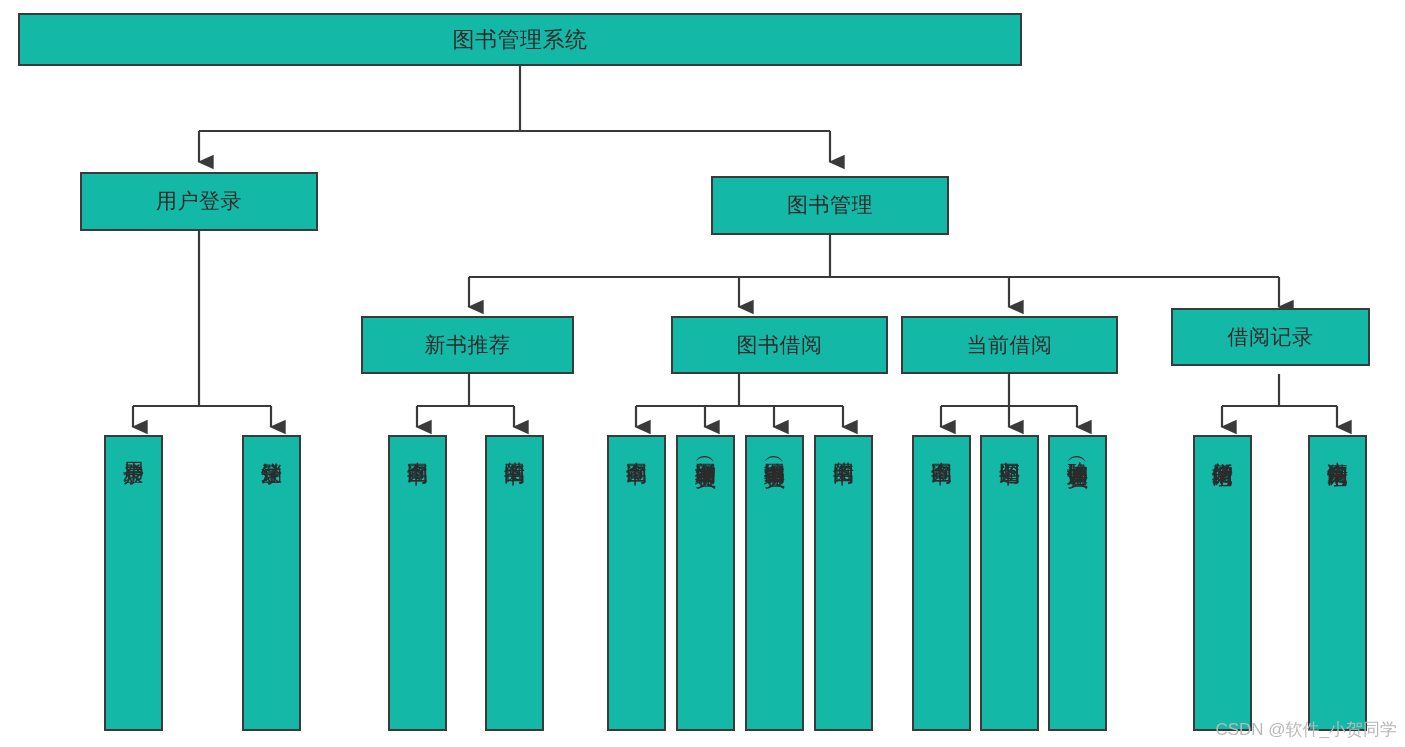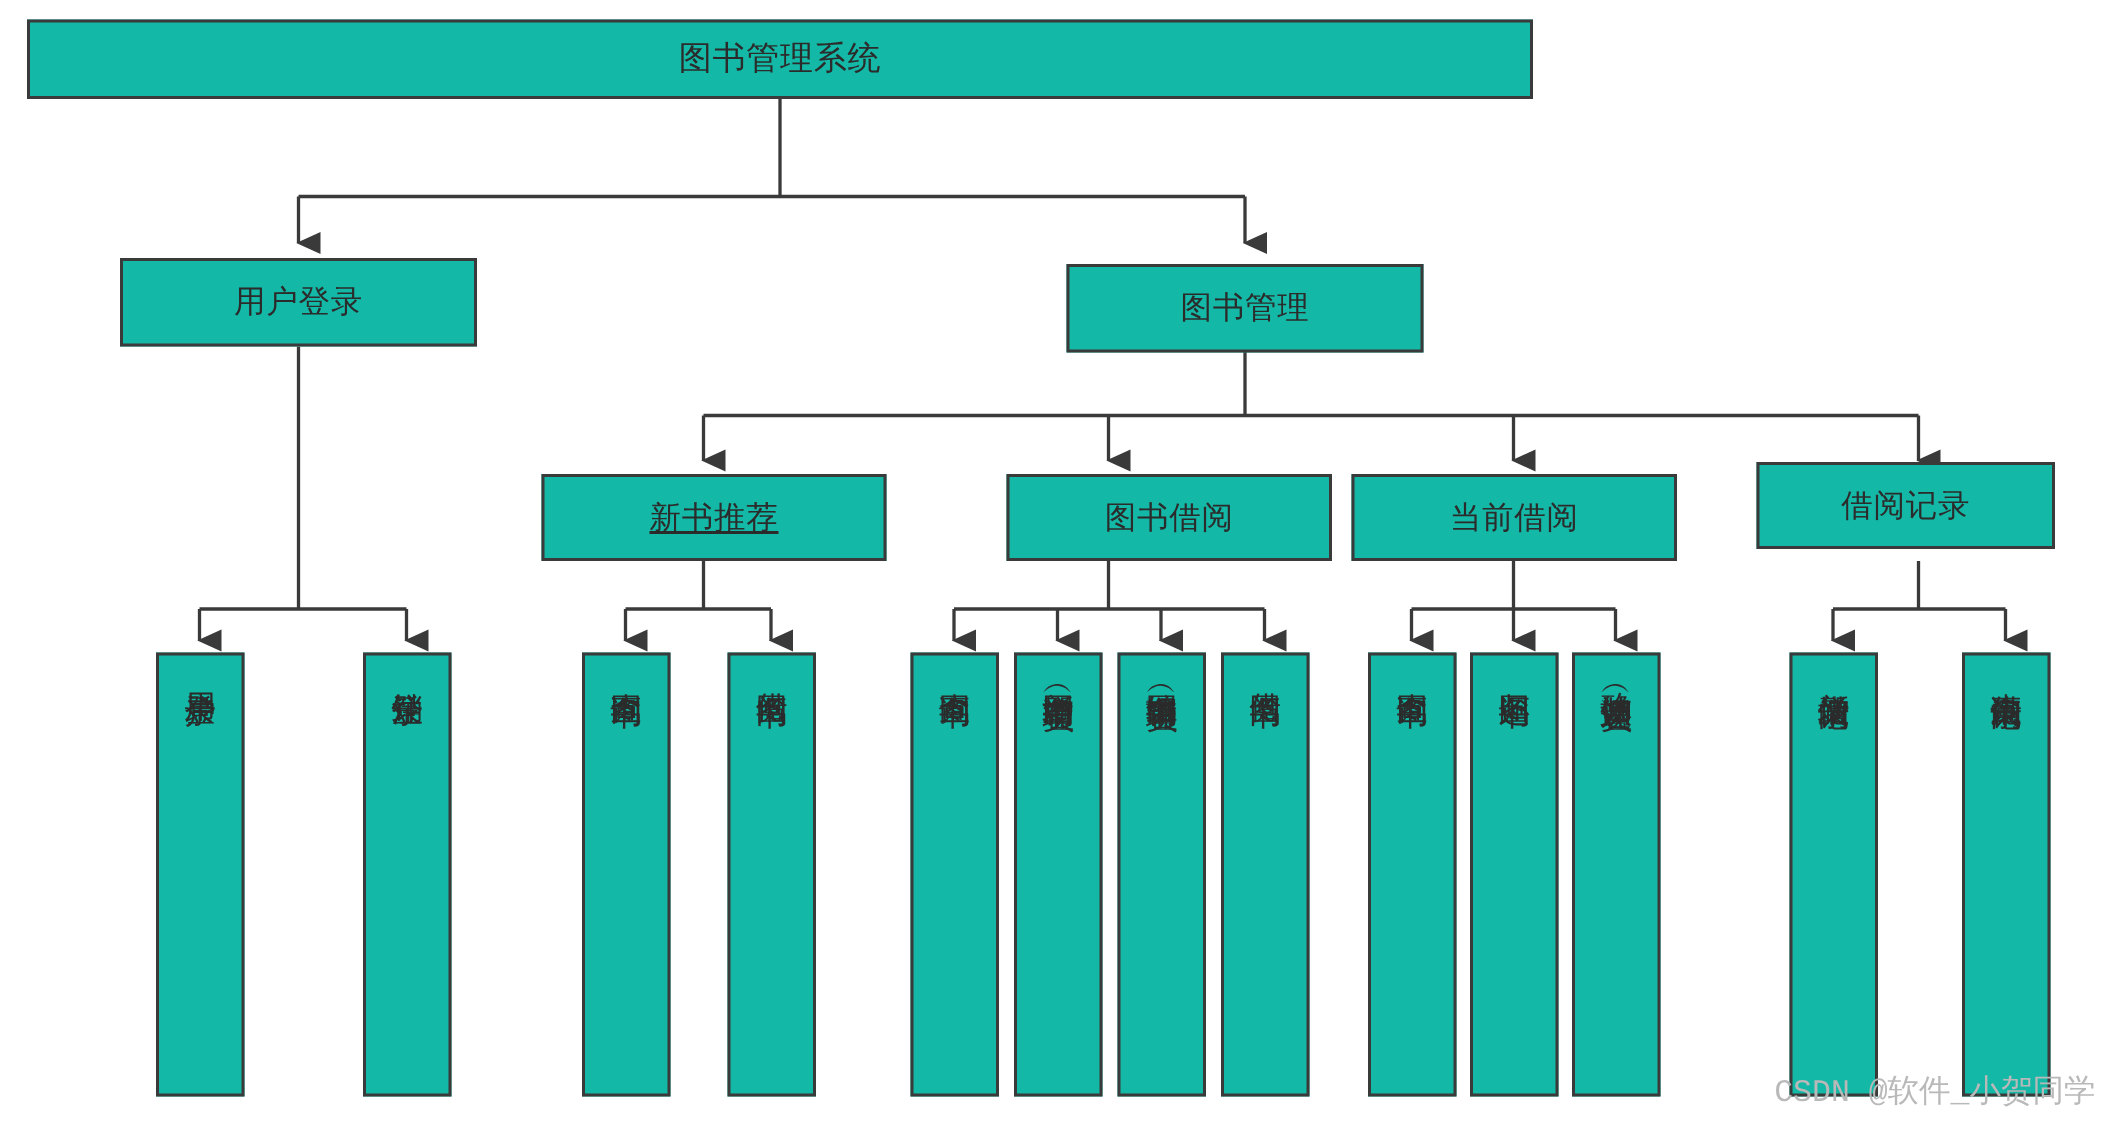--- a/index.html
+++ b/index.html
@@ -55,23 +55,23 @@
     font-size: 21px;
     line-height: 1.05;
     letter-spacing: 1px;
     white-space: nowrap;
   }
   .node.root .label { font-size: 22px; }
   .watermark {
     position: absolute;
     right: 8px;
     bottom: 6px;
-    font-size: 21px;
+    font-size: 17px;
     color: #b9b9b9;
-    font-family: Liberation Mono, monospace;
+    font-family: Liberation Sans, sans-serif;
     white-space: nowrap;
     user-select: none;
   }
 </style>
 </head>
 <body>
 
 <div id="canvas">
 
   <svg class="connectors" viewBox="0 0 1405 747" xmlns="http://www.w3.org/2000/svg">
@@ -129,21 +129,21 @@
   </div>
 
   <div class="node horiz" style="left:80px; top:172px; width:238px; height:59px;">
     <span class="label">用户登录</span>
   </div>
 
   <div class="node horiz" style="left:711px; top:176px; width:238px; height:59px;">
     <span class="label">图书管理</span>
   </div>
 
-  <div class="node horiz" style="left:361px; top:316px; width:230px; height:58px;text-decoration:underline;">
+  <div class="node horiz" style="left:361px; top:316px; width:213px; height:58px;">
     <span class="label">新书推荐</span>
   </div>
 
   <div class="node horiz" style="left:631px; top:316px; width:217px; height:58px;margin-left:40px;">
     <span class="label">图书借阅</span>
   </div>
 
   <div class="node horiz" style="left:901px; top:316px; width:217px; height:58px;">
     <span class="label">当前借阅</span>
   </div>

